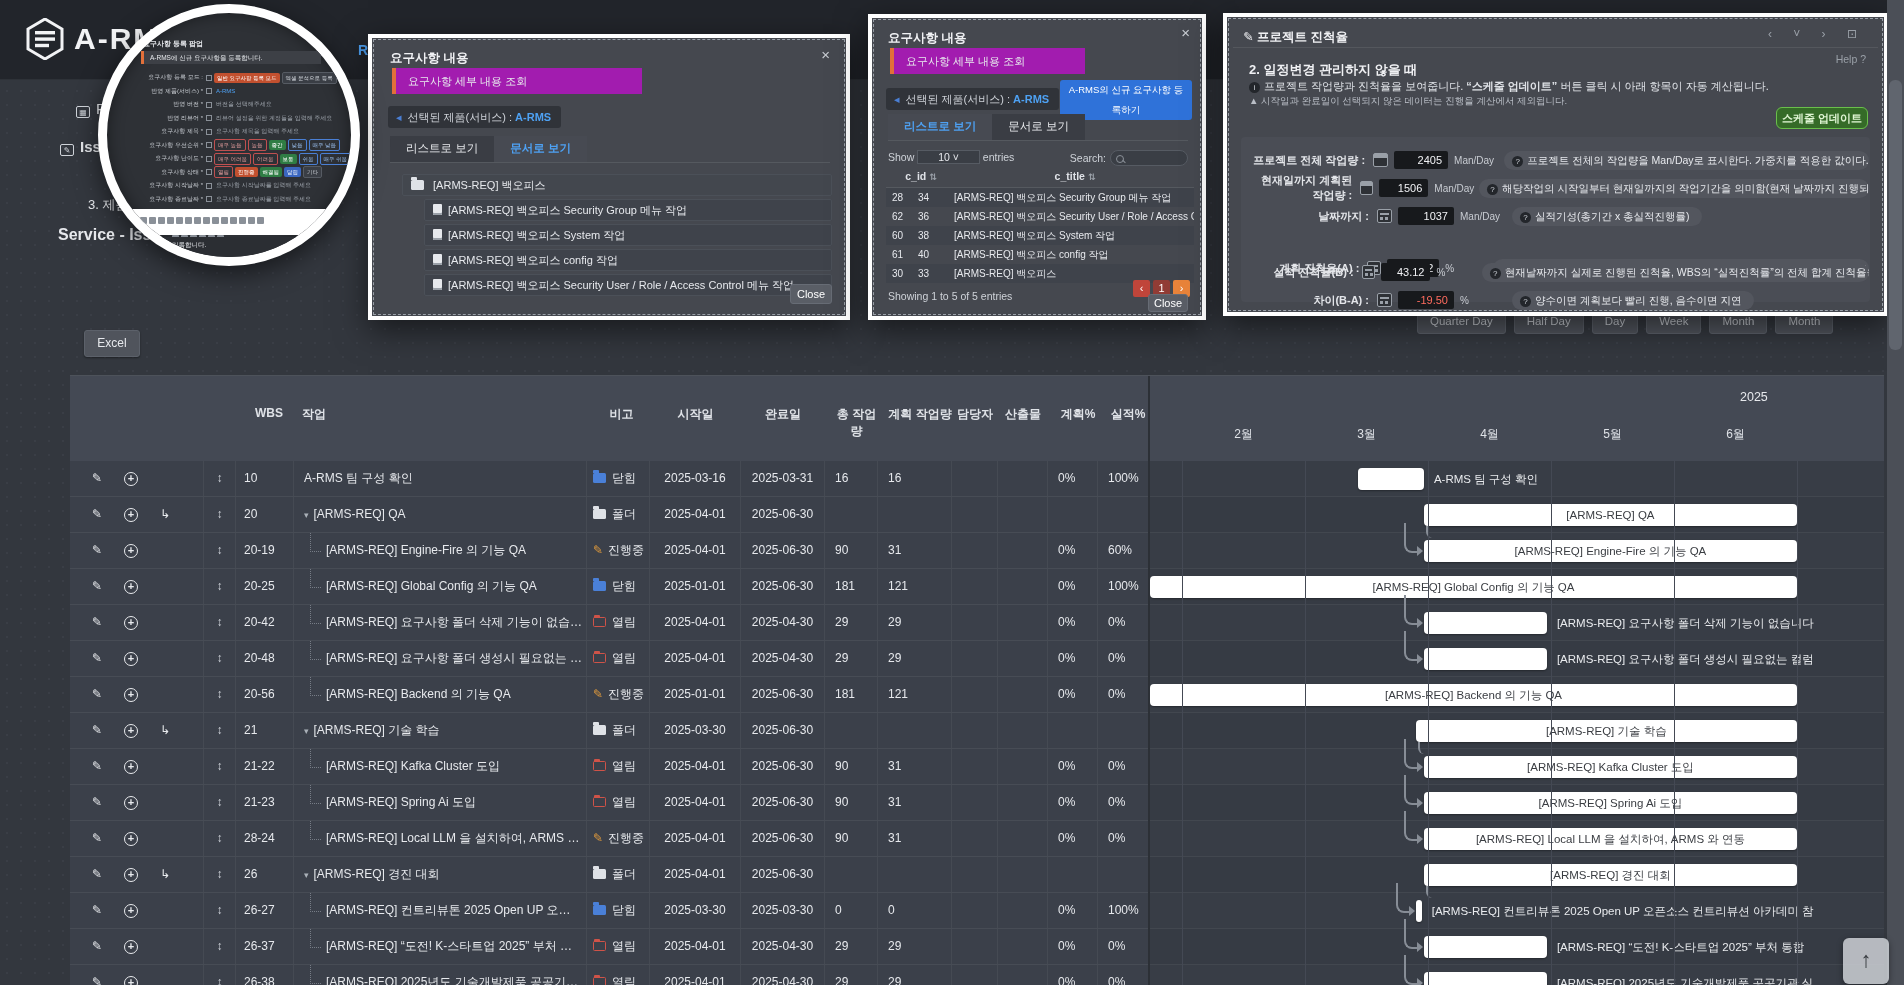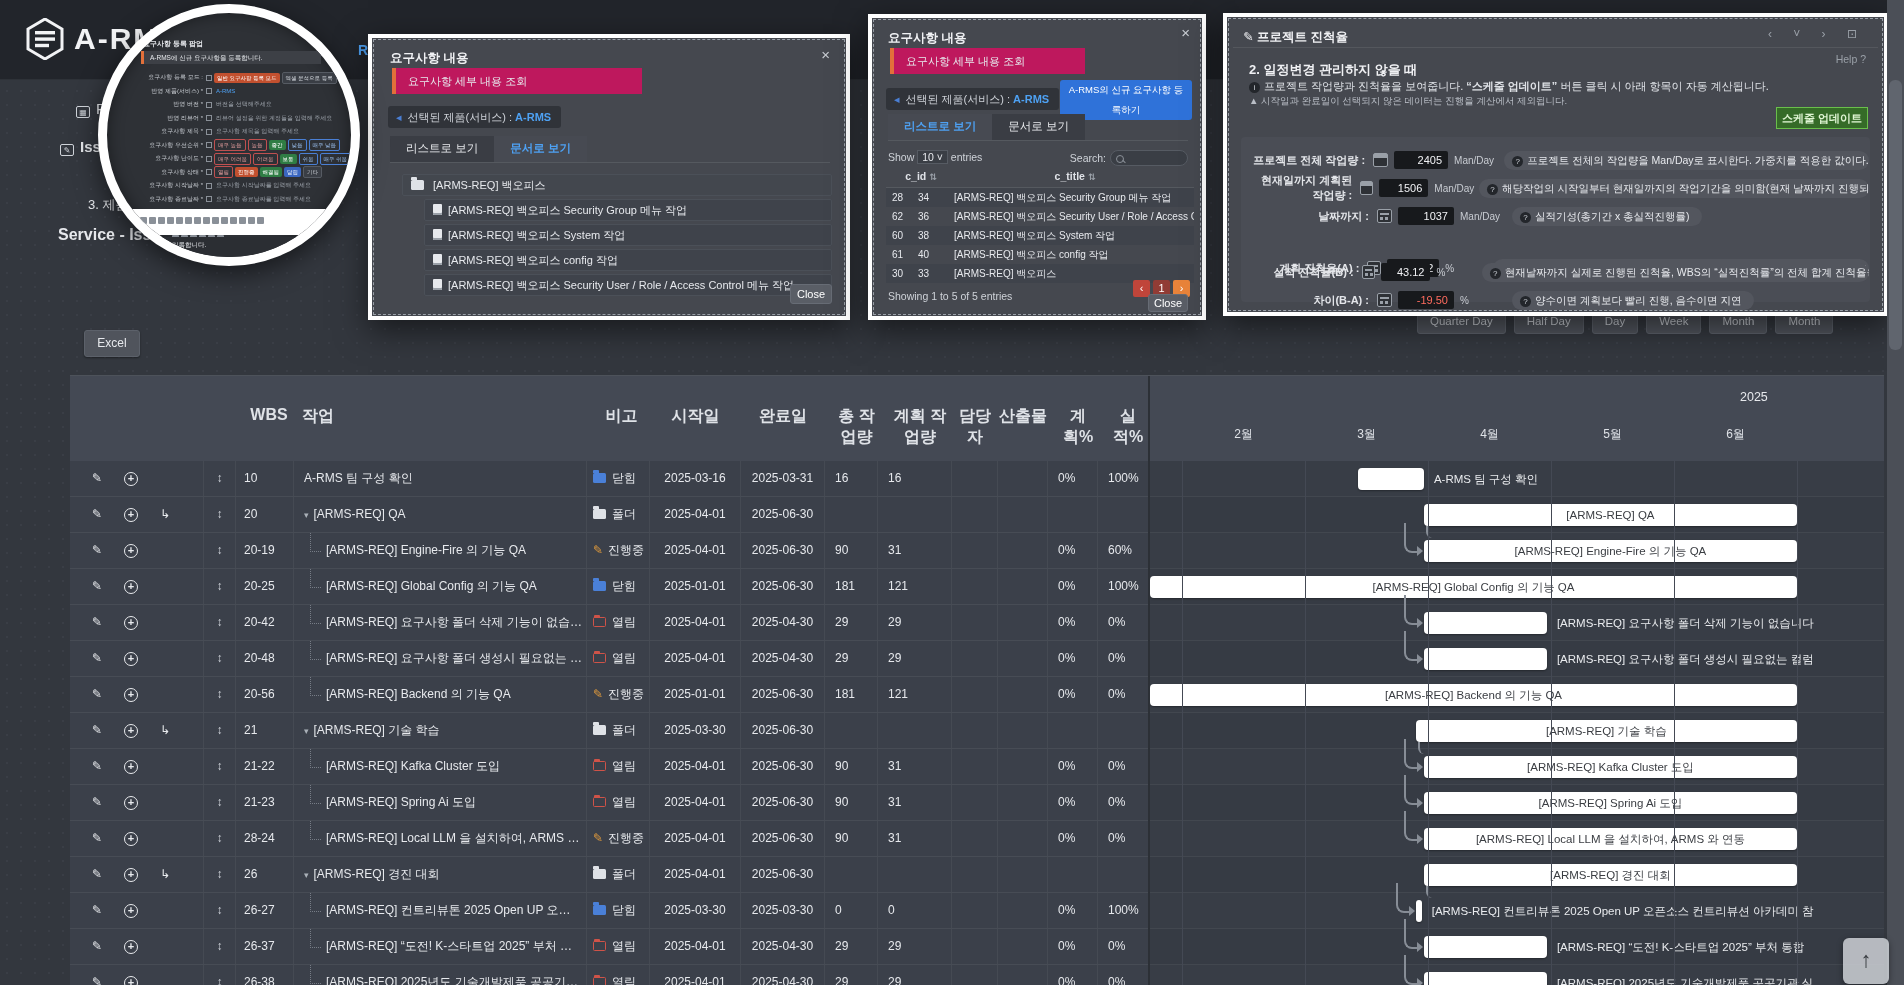--- a/index.html
+++ b/index.html
@@ -27,21 +27,21 @@
 
   
   .zoombar { position:absolute; left:1417px; top:308px; display:flex; gap:8px; z-index:5; }
   .zoombar .zb { height:26px; background:#50545c; border:1px solid #5c616a; border-radius:3px;
     color:#c9cdd3; font-size:11.5px; padding:0 12px; line-height:24px; }
 
   
   .panel { position:absolute; left:70px; top:375px; width:1814px; height:610px; background:#3c414a;
     border-top:1px solid #4d525a; }
   .thead { position:absolute; left:0; top:0; width:1078px; height:85px; background:#444954; display:flex; }
-  .thead .hc { color:#dfe2e7; font-size:16px; font-weight:bold; padding-top:30px; text-align:center; }
+  .thead .hc { color:#dfe2e7; font-size:12px; font-weight:bold; padding-top:30px; text-align:center; }
   .tbody { position:absolute; left:0; top:85px; width:1078px; }
   .trow { display:flex; height:36px; background:#3b404a; border-bottom:1px solid #474c55; }
   .cell { border-right:1px solid #454a53; height:100%; overflow:hidden; white-space:nowrap;
     color:#e7e9ed; font-size:12px; line-height:35px; }
   .c-icons{width:134px; display:flex; align-items:center; gap:22px; padding-left:22px;}
   .c-move{width:32px; text-align:center; color:#cfd3d9;}
   .c-wbs{width:58px; padding-left:8px;}
   .c-task{width:293px; text-overflow:ellipsis; padding-right:4px;}
   .c-note{width:63px; padding-left:6px;}
   .c-start{width:91px; text-align:center;}
@@ -92,21 +92,21 @@
     border-left:6px solid #878d96; }
   .stub { position:absolute; width:10px; height:12px; border-left:2px solid #878d96;
     border-bottom-left-radius:6px; }
 
   
   .dlg { position:absolute; background:#45484f; border:4px solid #fff;
     box-shadow:0 10px 30px rgba(0,0,0,.55); z-index:20; }
   .dlg::before { content:""; position:absolute; inset:1px; border:1px dashed #9aa0a8; pointer-events:none; }
   .dtitle { position:absolute; color:#f0f1f4; font-size:12.5px; font-weight:bold; }
   .dclose { position:absolute; color:#c9cdd3; font-size:15px; }
-  .callout { position:absolute; background:#be185d; border-left:4px solid #e2703a; color:#e7e9ed;
+  .callout { position:absolute; background:#a21caf; border-left:4px solid #e2703a; color:#e7e9ed;
     font-size:11px; line-height:26px; padding-left:12px; }
   .selbadge { position:absolute; background:#303339; border-radius:3px; color:#cfd3d9; font-size:11px;
     line-height:22px; padding:0 10px 0 8px; }
   .selbadge::before { content:"◂"; color:#4a7fd4; margin-right:6px; }
   .selbadge b { color:#4ea1f3; font-weight:bold; }
   .tabs { position:absolute; display:flex; border-bottom:1px solid #55595f; }
   .tab { padding:0 16px; height:26px; line-height:25px; font-size:11.5px; background:#3a3d44; color:#e8eaed; }
   .tab.on { background:#474a52; color:#4ea1f3; font-weight:bold; }
   .treebox { position:absolute; }
   .titem { height:22px; background:#3f434b; border:1px solid #4b5058; border-radius:2px; margin-bottom:3px;
@@ -114,21 +114,21 @@
   .titem.rootf { background:#43474e; }
   .doc-ico { display:inline-block; width:9px; height:11px; background:#e7e9ed; border-radius:1px;
     margin-right:6px; vertical-align:-1px; box-shadow:inset 0 -2px 0 #9aa0a8; }
   .closebtn { position:absolute; background:#5a5e66; border:1px solid #676c75; border-radius:3px;
     color:#fff; font-size:11px; text-align:center; }
 
   .bluebtn { position:absolute; background:#2f72d9; border-radius:3px; color:#fff; font-size:9.5px;
     line-height:20px; text-align:center; padding:0 6px; }
   .showrow { position:absolute; color:#cfd3d9; font-size:10.5px; }
   .selmini { display:inline-block; background:#3a3e45; border:1px solid #565b63; border-radius:0;
-    padding:0 4px; color:#e7e9ed; }
+    padding:0 20px; color:#e7e9ed; }
   .searchbox { display:inline-block; width:78px; height:16px; background:#3a3e45; border:1px solid #565b63;
     border-radius:8px; vertical-align:-4px; margin-left:4px; position:relative; }
   .searchbox::before { content:""; position:absolute; left:5px; top:4px; width:6px; height:6px;
     border:1px solid #8a9098; border-radius:50%; }
   .searchbox::after { content:""; position:absolute; left:11px; top:10px; width:4px; height:1px;
     background:#8a9098; transform:rotate(45deg); }
   .d2head { position:absolute; display:flex; color:#dfe2e7; font-size:10.5px; font-weight:bold;
     border-bottom:1px solid #55595f;justify-content:center; }
   .d2row { display:flex; height:19px; color:#e7e9ed; font-size:10px; line-height:19px; }
   .d2row:nth-child(odd) { background:#3f434b; }
@@ -139,21 +139,21 @@
 
   
   .d3icons { position:absolute; color:#9aa0a8; font-size:12px; letter-spacing:9px; }
   .helpb { position:absolute; color:#9aa0a8; font-size:10.5px; }
   .d3div { position:absolute; height:1px; background:#54575d; }
   .d3heading { position:absolute; color:#f0f1f4; font-size:13px; font-weight:bold; }
   .d3desc { position:absolute; color:#dfe2e7; font-size:11px; white-space:nowrap; overflow:hidden; }
   .d3desc2 { position:absolute; color:#b9bec6; font-size:9.5px; }
   .infodot { display:inline-block; width:11px; height:11px; border-radius:50%; background:#23262b;
     color:#cfd3d9; font-size:8px; line-height:11px; text-align:center; margin-right:4px; vertical-align:0; }
-  .greenbtn { position:absolute; background:#356b28; border:1px solid #6abf4b; border-radius:0;
+  .greenbtn { position:absolute; background:#356b28; border:1px solid #6abf4b; border-radius:6px;
     color:#dff5d3; font-size:11px; font-weight:bold; text-align:center; line-height:20px; }
   .d3well { position:absolute; background:#4a4d55; border-radius:4px; }
   .d3row { position:absolute; height:22px; display:flex; align-items:center; }
   .d3label { width:120px; text-align:right; color:#e4e6ea; font-size:11px; font-weight:bold; }
   .d3ico { width:15px; height:14px; border:1px solid #9aa0a8; border-radius:2px; margin-left:8px;
     position:relative; background:#2e3136; }
   .d3ico.calendar::before { content:""; position:absolute; left:0; top:0; right:0; height:4px; background:#9aa0a8; }
   .d3ico.calc::before { content:""; position:absolute; left:2px; top:3px; right:2px; height:2px; background:#9aa0a8; }
   .d3ico.calc::after { content:""; position:absolute; left:2px; bottom:2px; width:3px; height:3px;
     background:#9aa0a8; box-shadow:5px 0 #9aa0a8, 0 -0px #9aa0a8; }

